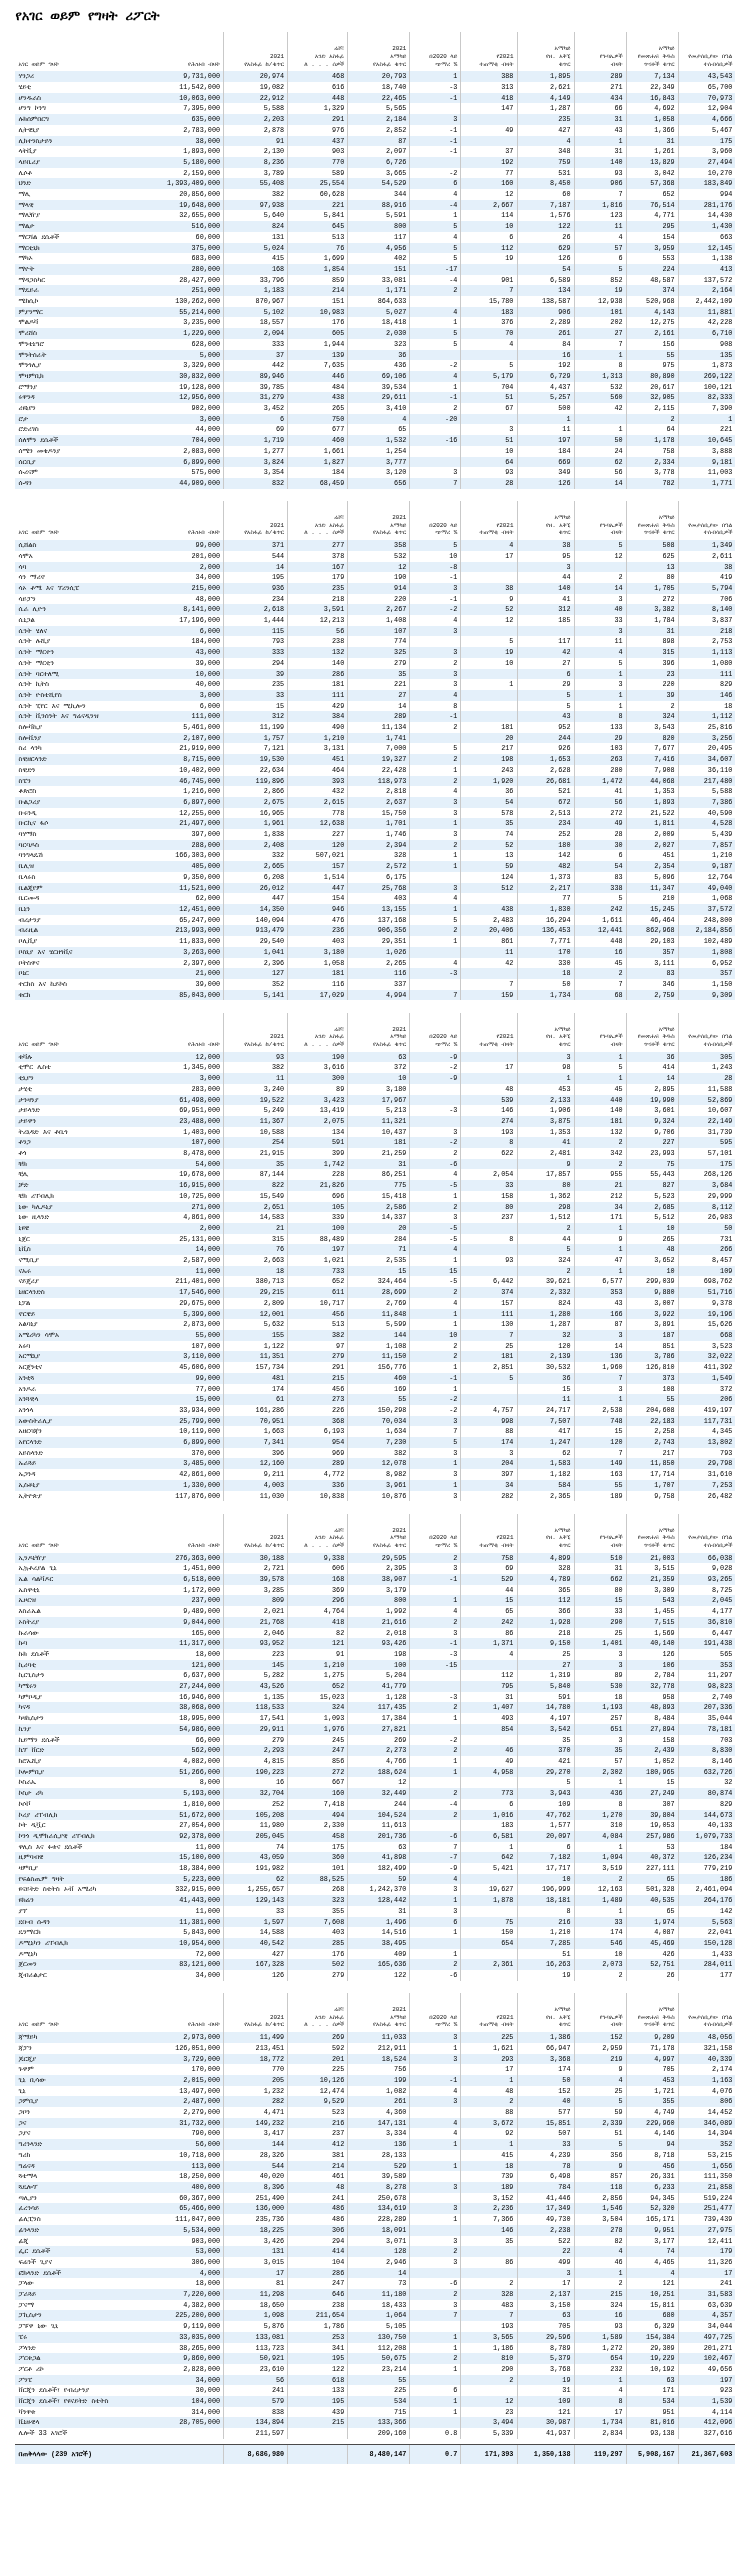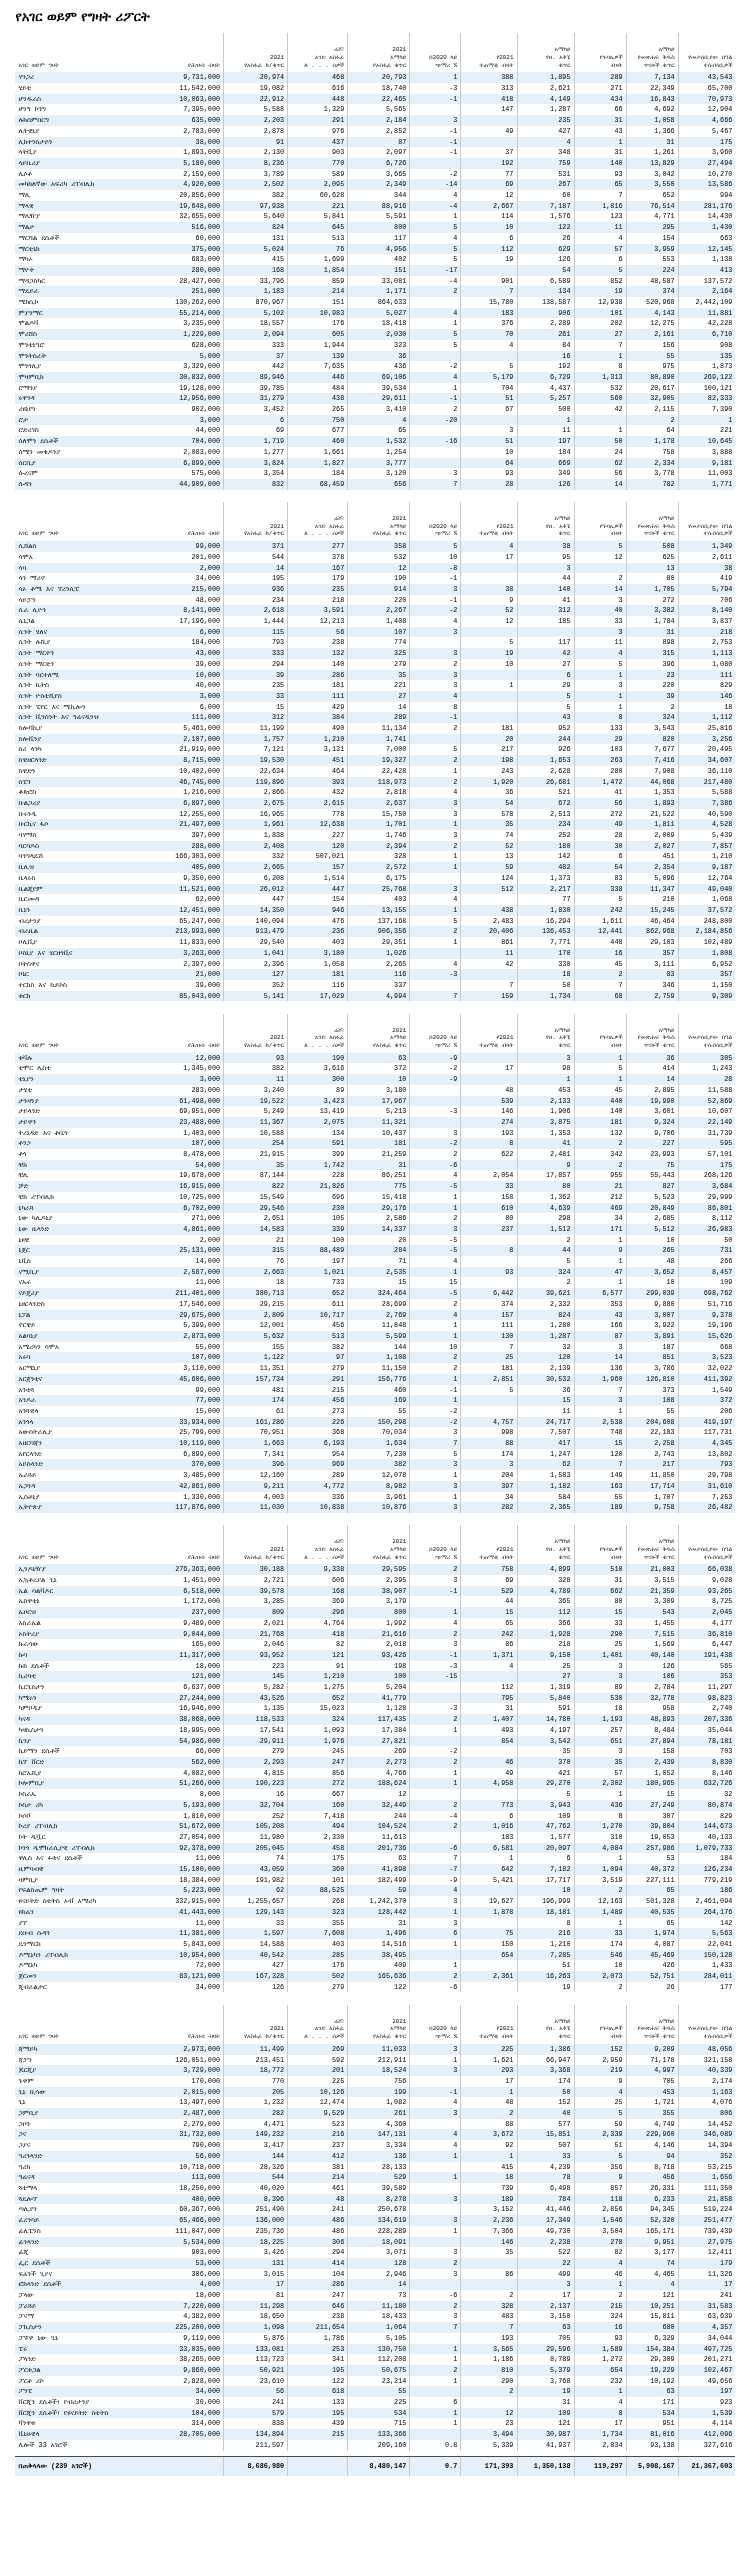--- a/index.html
+++ b/index.html
@@ -1,18 +1,18 @@
 <!DOCTYPE html>
 <html style="font-size:10px"><head>
 <meta charset="utf-8">
 <style>
   html, body { margin:0; padding:0; background:#ffffff; }
   body { width:740px; min-height:2576px; font-family:"DejaVu Sans", sans-serif; color:#000; }
   .page { padding:8.6px 4.3px 25px 15.4px; }
-  h1[data-name="page-title"] { font-size:13px; font-weight:bold; margin:0 0 8.6px 0; }
+  h1[data-name="page-title"] { font-size:13px; font-weight:bold; margin:0 0 8.6px 0;font-family:Liberation Mono, monospace; }
   table[data-name="report-table"] { border-collapse:collapse; table-layout:fixed; width:720px;font-family:Liberation Mono, monospace; }
   th, td { padding:0 3.1px; overflow:hidden; }
   th { white-space:pre-line; vertical-align:bottom; font-weight:normal; font-size:5.9px;
        line-height:1.3; padding-bottom:3.1px; height:36px; text-align:right; color:#111; }
   th.name { text-align:left; }
   td { font-size:6.8px; height:10.7px; line-height:10.7px; text-align:right; white-space:nowrap; }
   td.name { text-align:left; }
   .sep { border-left:0.6px solid #c9c9c9; }
   tbody.sec tr:nth-child(odd) td { background:#e4f0fa; }
   tr.gap td { height:12.3px; border:none; }
@@ -191,31 +191,31 @@
           <td class="num sep" data-name="table-cell">589</td>
           <td class="num sep" data-name="table-cell">3,665</td>
           <td class="num sep" data-name="table-cell">-2</td>
           <td class="num sep" data-name="table-cell">77</td>
           <td class="num sep" data-name="table-cell">531</td>
           <td class="num sep" data-name="table-cell">93</td>
           <td class="num sep" data-name="table-cell">3,042</td>
           <td class="num sep" data-name="table-cell">10,270</td>
         </tr>
         <tr data-name="table-row">
-          <td class="name" data-name="table-cell">መካከለኛው አፍሪካ ሪፐብሊክ</td>
-          <td class="num" data-name="table-cell">4,920,000</td>
-          <td class="num sep" data-name="table-cell">2,502</td>
-          <td class="num sep" data-name="table-cell">2,095</td>
-          <td class="num sep" data-name="table-cell">2,349</td>
-          <td class="num sep" data-name="table-cell">-14</td>
-          <td class="num sep" data-name="table-cell">69</td>
-          <td class="num sep" data-name="table-cell">267</td>
-          <td class="num sep" data-name="table-cell">65</td>
-          <td class="num sep" data-name="table-cell">3,550</td>
-          <td class="num sep" data-name="table-cell">13,586</td>
+          <td class="name" data-name="table-cell">ህንድ</td>
+          <td class="num" data-name="table-cell">1,393,409,000</td>
+          <td class="num sep" data-name="table-cell">55,408</td>
+          <td class="num sep" data-name="table-cell">25,554</td>
+          <td class="num sep" data-name="table-cell">54,529</td>
+          <td class="num sep" data-name="table-cell">6</td>
+          <td class="num sep" data-name="table-cell">160</td>
+          <td class="num sep" data-name="table-cell">8,450</td>
+          <td class="num sep" data-name="table-cell">906</td>
+          <td class="num sep" data-name="table-cell">57,368</td>
+          <td class="num sep" data-name="table-cell">183,849</td>
         </tr>
         <tr data-name="table-row">
           <td class="name" data-name="table-cell">ማሊ</td>
           <td class="num" data-name="table-cell">20,856,000</td>
           <td class="num sep" data-name="table-cell">382</td>
           <td class="num sep" data-name="table-cell">60,628</td>
           <td class="num sep" data-name="table-cell">344</td>
           <td class="num sep" data-name="table-cell">4</td>
           <td class="num sep" data-name="table-cell">12</td>
           <td class="num sep" data-name="table-cell">60</td>
@@ -1375,33 +1375,20 @@
           <td class="num sep" data-name="table-cell">696</td>
           <td class="num sep" data-name="table-cell">15,418</td>
           <td class="num sep" data-name="table-cell">1</td>
           <td class="num sep" data-name="table-cell">158</td>
           <td class="num sep" data-name="table-cell">1,362</td>
           <td class="num sep" data-name="table-cell">212</td>
           <td class="num sep" data-name="table-cell">5,523</td>
           <td class="num sep" data-name="table-cell">29,999</td>
         </tr>
         <tr data-name="table-row">
-          <td class="name" data-name="table-cell">ኒካራጓ</td>
-          <td class="num" data-name="table-cell">6,702,000</td>
-          <td class="num sep" data-name="table-cell">29,546</td>
-          <td class="num sep" data-name="table-cell">230</td>
-          <td class="num sep" data-name="table-cell">29,176</td>
-          <td class="num sep" data-name="table-cell">1</td>
-          <td class="num sep" data-name="table-cell">610</td>
-          <td class="num sep" data-name="table-cell">4,639</td>
-          <td class="num sep" data-name="table-cell">469</td>
-          <td class="num sep" data-name="table-cell">20,849</td>
-          <td class="num sep" data-name="table-cell">86,801</td>
-        </tr>
-        <tr data-name="table-row">
           <td class="name" data-name="table-cell">ኒው ካሌዶኒያ</td>
           <td class="num" data-name="table-cell">271,000</td>
           <td class="num sep" data-name="table-cell">2,651</td>
           <td class="num sep" data-name="table-cell">105</td>
           <td class="num sep" data-name="table-cell">2,586</td>
           <td class="num sep" data-name="table-cell">2</td>
           <td class="num sep" data-name="table-cell">80</td>
           <td class="num sep" data-name="table-cell">298</td>
           <td class="num sep" data-name="table-cell">34</td>
           <td class="num sep" data-name="table-cell">2,685</td>

